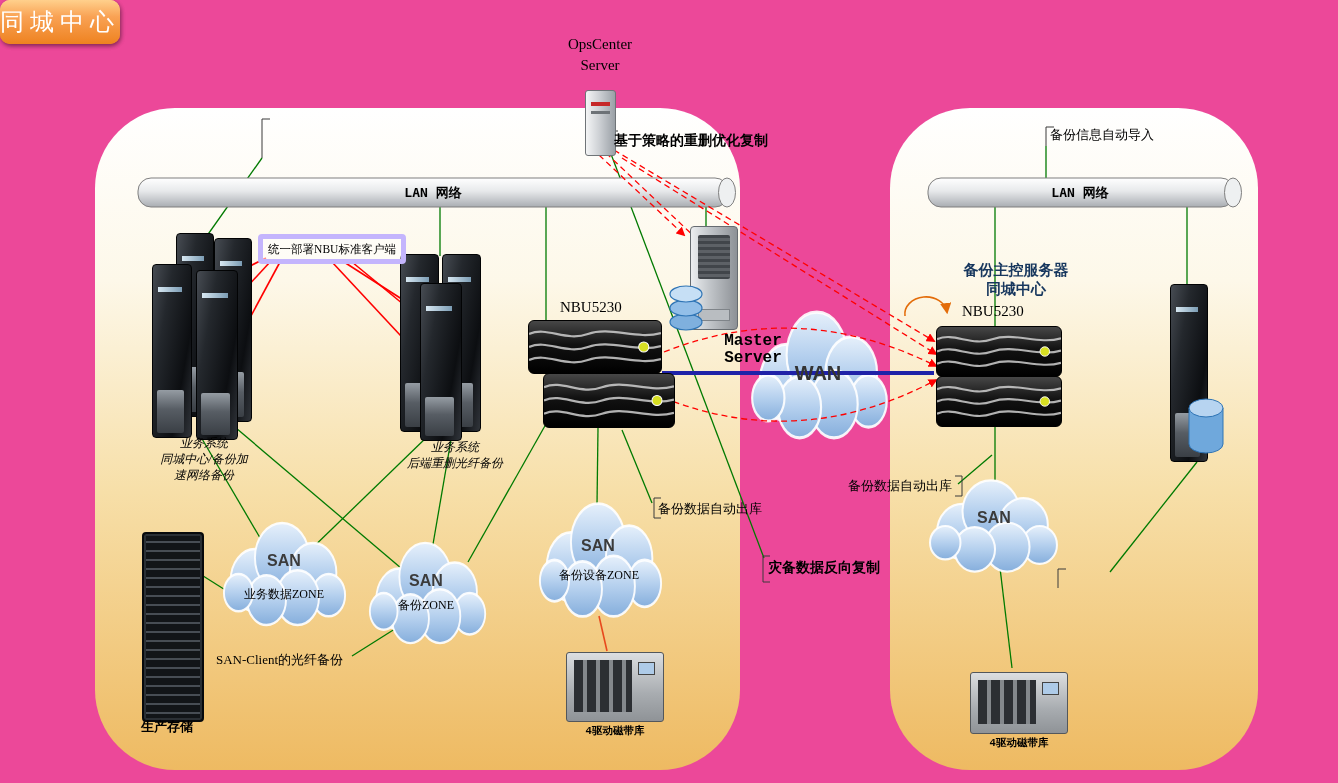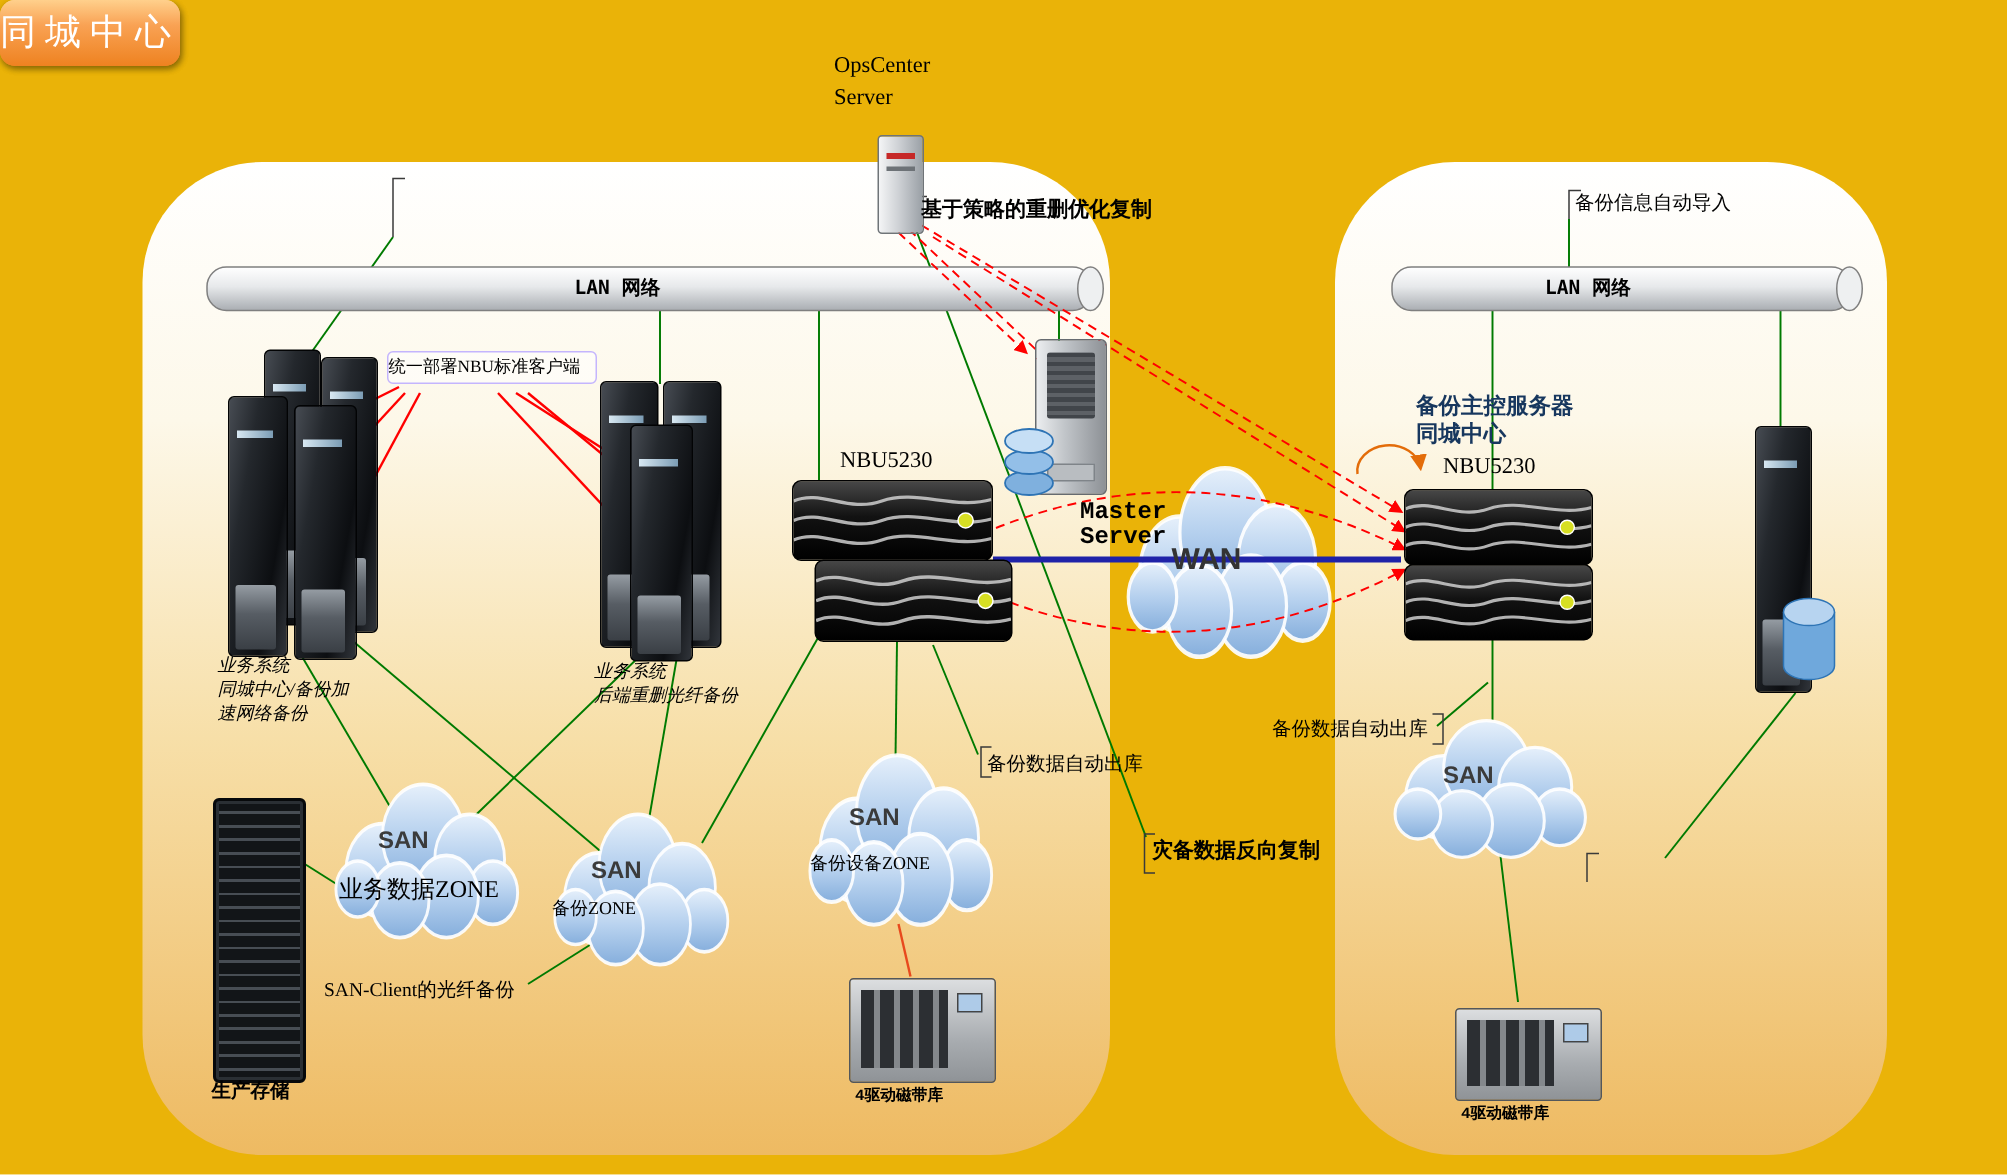--- a/index.html
+++ b/index.html
@@ -1,30 +1,30 @@
 <!DOCTYPE html>
 <html><head>
 <meta charset="utf-8">
 <style>
   html,body{margin:0;padding:0;background:#fff;}
-  #stage{position:relative;width:1338px;height:783px;background:#eab308;overflow:hidden;
+  #stage{position:relative;width:1338px;height:783px;background:#ec4899;overflow:hidden;
          font-family:"Liberation Serif",serif;color:#000;}
   .region{position:absolute;z-index:1;border-radius:80px;
     background:linear-gradient(180deg,#ffffff 0%,#fdf8e9 26%,#f7dfa8 58%,#eeba62 100%);}
   #region-left{left:95px;top:108px;width:645px;height:662px;}
   #region-right{left:890px;top:108px;width:368px;height:662px;}
   .banner{position:absolute;z-index:4;height:44px;border-radius:10px;
     background:linear-gradient(180deg,#ffd08c 0%,#f9a254 38%,#ee8220 100%);
     box-shadow:1px 2px 4px rgba(0,0,0,.25);
     color:#fff;font-size:24px;line-height:44px;text-align:center;letter-spacing:6px;}
   #wires{position:absolute;left:0;top:0;z-index:2;}
   .lbl{position:absolute;z-index:4;font-size:13px;line-height:18px;}
   .bold{font-weight:bold;font-family:Liberation Mono, monospace;}
   .italic{font-style:italic;}
-  .center{}
+  .center{text-align:center;}
   
   .tower{position:absolute;z-index:3;border:1px solid #020304;border-radius:4px;
     background:linear-gradient(100deg,#474c53 0%,#24282d 30%,#0c0e11 72%,#31353b 100%);}
   .tower::before{content:"";position:absolute;top:22px;left:5px;right:9px;height:5px;
     background:linear-gradient(90deg,#d8e8f2,#7b9cb4);}
   .tower::after{content:"";position:absolute;left:4px;right:7px;bottom:4px;height:25%;border-radius:2px;
     background:linear-gradient(180deg,#959ca3 0%,#575d64 45%,#3a3f45 100%);}
   
   .nbu{position:absolute;z-index:3;border:1px solid #000;border-radius:6px;overflow:hidden;
     background:linear-gradient(180deg,#474747 0%,#121212 45%,#000 100%);}
@@ -176,21 +176,21 @@
     <div>Server</div>
   </div>
   <div class="ops"></div>
 
   <div class="lbl bold center" style="left:383px;top:184px;width:100px;font-family:'DejaVu Sans Mono',monospace;font-size:13px">LAN 网络</div>
   <div class="lbl bold center" style="left:1030px;top:184px;width:100px;font-family:'DejaVu Sans Mono',monospace;font-size:13px">LAN 网络</div>
 
   <div class="lbl bold" style="left:614px;top:132px;width:190px;font-size:14px">基于策略的重删优化复制</div>
   <div class="lbl" style="left:1050px;top:126px;width:132px">备份信息自动导入</div>
 
-  <div class="lbl center" style="left:258px;top:234px;width:138px;height:20px;border:1px solid #c4b5fd;border-radius:4px;background:rgba(255,255,255,.55);font-size:11.5px;line-height:20px">统一部署NBU标准客户端</div>
+  <div class="lbl center" style="left:258px;top:234px;width:138px;height:20px;border:5px solid #c4b5fd;border-radius:4px;background:rgba(255,255,255,.55);font-size:11.5px;line-height:20px">统一部署NBU标准客户端</div>
 
   <div class="tower" style="left:176px;top:233px;width:36px;height:182px"></div>
   <div class="tower" style="left:214px;top:238px;width:36px;height:182px"></div>
   <div class="tower" style="left:152px;top:264px;width:38px;height:172px"></div>
   <div class="tower" style="left:196px;top:270px;width:40px;height:168px"></div>
 
   <div class="tower" style="left:400px;top:254px;width:37px;height:176px"></div>
   <div class="tower" style="left:442px;top:254px;width:37px;height:176px"></div>
   <div class="tower" style="left:420px;top:283px;width:40px;height:156px"></div>
 
@@ -232,21 +232,21 @@
       <ellipse cx="20" cy="14" rx="16" ry="8" fill="#C6DFF5"></ellipse>
     </g>
   </svg>
   <div class="lbl bold center" style="left:720px;top:333px;width:66px;font-size:16px;line-height:17px">
     <div>Master</div>
     <div>Server</div>
   </div>
 
   <div class="lbl bold center" style="left:781px;top:364px;width:74px;font-size:20px;color:#333;font-family:'Liberation Sans',sans-serif">WAN</div>
   <div class="lbl bold center" style="left:252px;top:552px;width:64px;font-size:16px;color:#3b3b3b;font-family:'Liberation Sans',sans-serif">SAN</div>
-  <div class="lbl center" style="left:226px;top:585px;width:116px;font-size:16px">业务数据ZONE</div>
+  <div class="lbl center" style="left:226px;top:585px;width:116px;font-size:12px">业务数据ZONE</div>
   <div class="lbl bold center" style="left:394px;top:572px;width:64px;font-size:16px;color:#3b3b3b;font-family:'Liberation Sans',sans-serif">SAN</div>
   <div class="lbl center" style="left:368px;top:596px;width:116px;font-size:12px">备份ZONE</div>
   <div class="lbl bold center" style="left:566px;top:537px;width:64px;font-size:16px;color:#3b3b3b;font-family:'Liberation Sans',sans-serif">SAN</div>
   <div class="lbl center" style="left:540px;top:566px;width:118px;font-size:12px">备份设备ZONE</div>
   <div class="lbl bold center" style="left:962px;top:509px;width:64px;font-size:16px;color:#3b3b3b;font-family:'Liberation Sans',sans-serif">SAN</div>
 
   <div class="lbl bold center" style="left:944px;top:262px;width:144px;font-size:15px;line-height:19px;color:#17375E">
     <div>备份主控服务器</div>
     <div>同城中心</div>
   </div>

